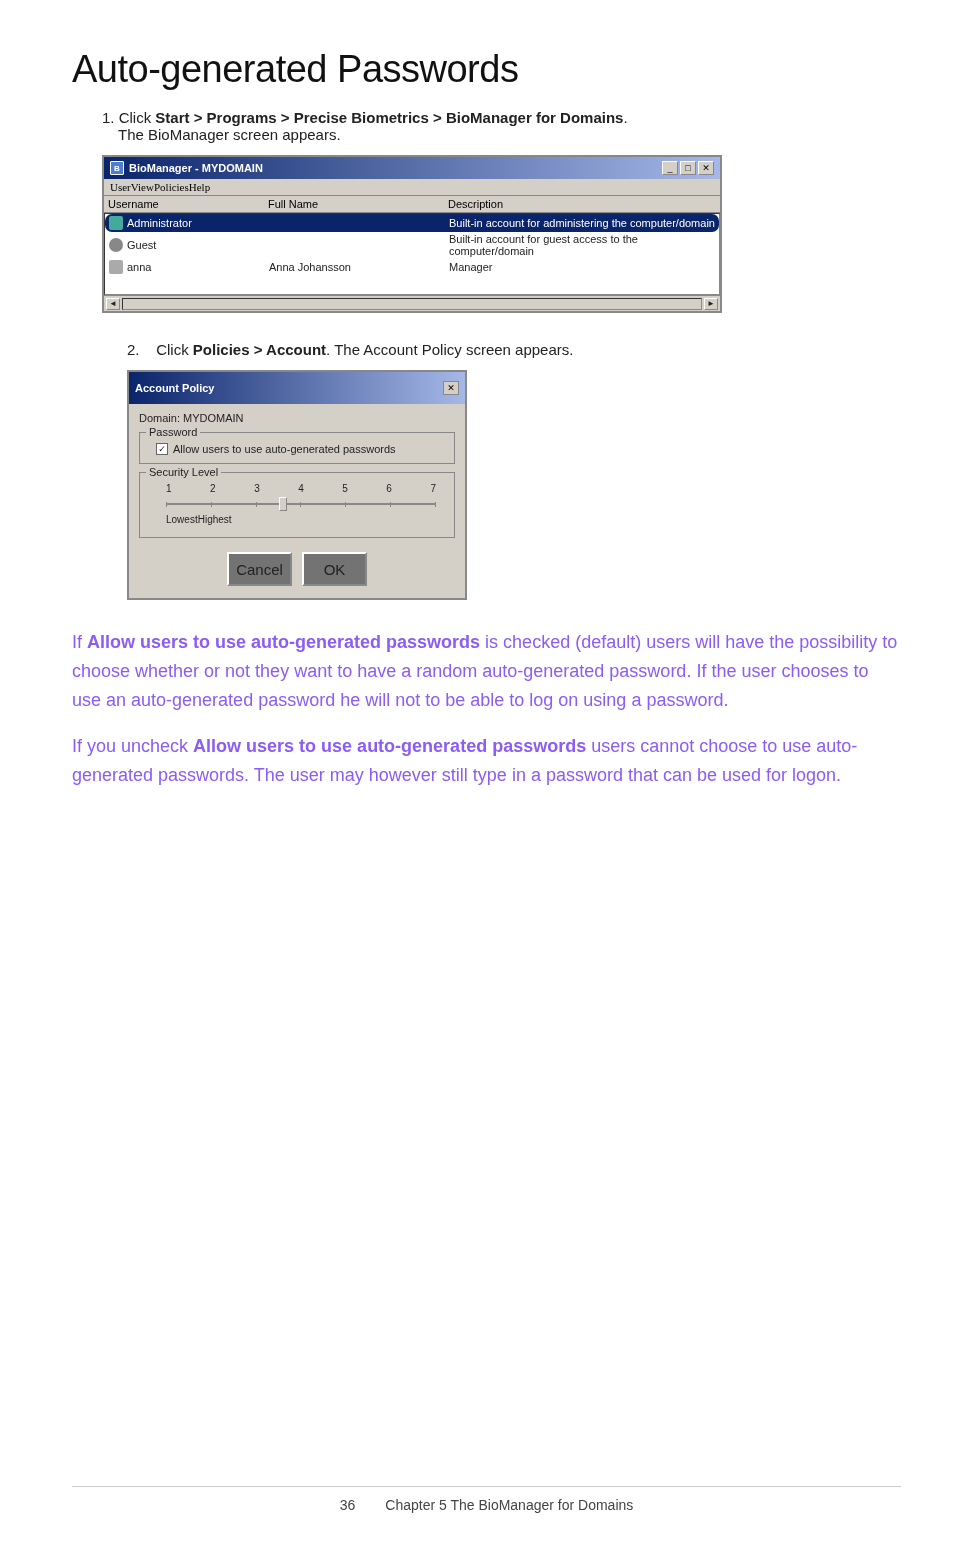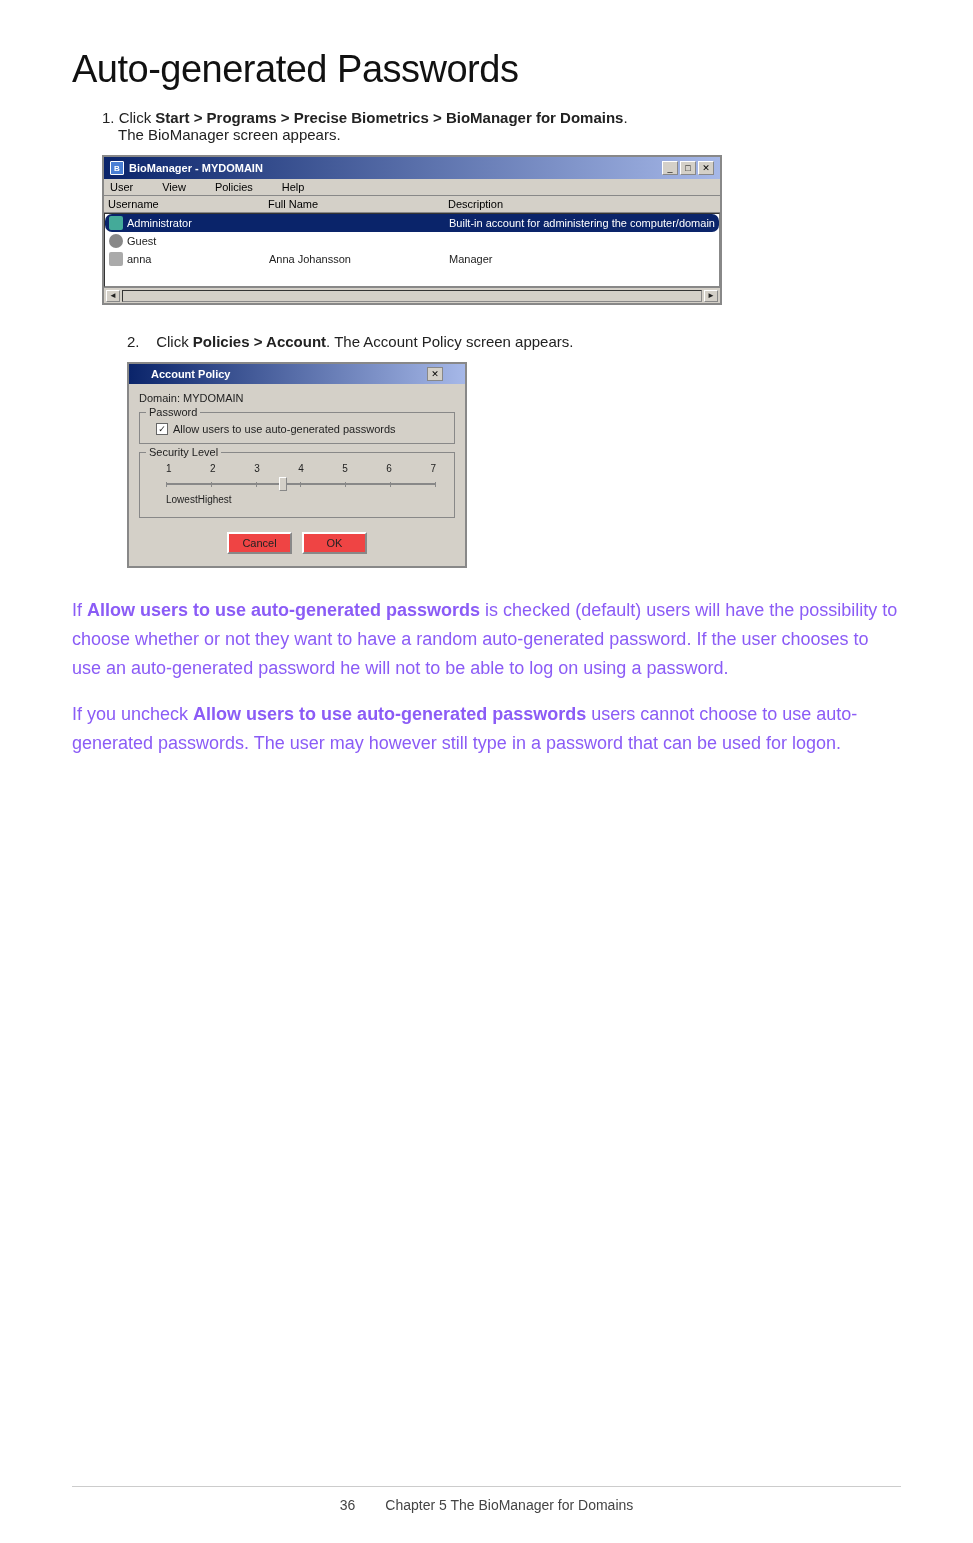--- a/index.html
+++ b/index.html
@@ -96,22 +96,23 @@
       align-items: center;
       justify-content: center;
       font-size: 9px;
       color: #000;
       cursor: pointer;
     }
     .menubar {
       background: #d4d0c8;
       padding: 2px 6px;
       display: flex;
-      gap: 29px;
+      gap: 0;
       border-bottom: 1px solid #888;
+      font-family: Liberation Serif, serif;
     }
     .menubar span {
       font-size: 11px;
       color: #000;
       cursor: pointer;
     }
     .table-header {
       display: grid;
       grid-template-columns: 160px 180px 1fr;
       background: #d4d0c8;
@@ -196,25 +197,25 @@
       border: 2px solid #888;
       width: 340px;
       margin: 0 0 24px 0;
       background: #d4d0c8;
       font-family: 'Tahoma', Arial, sans-serif;
       font-size: 11px;
     }
     .dialog-titlebar {
       background: linear-gradient(to right, #0a246a, #a6b8e8);
       color: white;
-      padding: 3px 22px;
+      padding: 3px 6px;
       display: flex;
       align-items: center;
       justify-content: space-between;
-      height: 20px;
+      height: 32px;
     }
     .dialog-titlebar span {
       font-size: 11px;
       font-weight: bold;
     }
     .dialog-body {
       padding: 8px 10px;
     }
     .dialog-domain {
       font-size: 11px;
@@ -305,26 +306,26 @@
       margin-top: 2px;
     }
     .dialog-buttons {
       display: flex;
       justify-content: center;
       gap: 10px;
       padding: 6px 0 4px 0;
     }
     .dlg-btn {
       width: 65px;
-      height: 22px;
-      background: #ef4444;
+      height: 34px;
+      background: #737373;
       border: 2px solid #888;
       border-top-color: #fff;
       border-left-color: #fff;
-      font-size: 11px;
+      font-size: 15px;
       cursor: pointer;
       display: flex;
       align-items: center;
       justify-content: center;
     }
     .dlg-btn.ok-btn {
       border: 2px solid #888;
       border-top-color: #fff;
       border-left-color: #fff;
     }
@@ -420,20 +421,21 @@
           <span></span>
           <span>Built-in account for administering the computer/domain</span>
         </div>
 
         <div class="table-row">
           <div class="user-cell">
             <span class="user-icon guest-icon" style="background:#888; width:14px; height:14px; border-radius:7px; display:inline-block;"></span>
             <span>Guest</span>
           </div>
           <span></span>
+          <span>Built-in account for guest access to the computer/domain</span>
         </div>
 
         <div class="table-row">
           <div class="user-cell">
             <span class="user-icon anna-icon" style="background:#aaa; width:14px; height:14px; border-radius:2px; display:inline-block;"></span>
             <span>anna</span>
           </div>
           <span>Anna Johansson</span>
           <span>Manager</span>
         </div>

